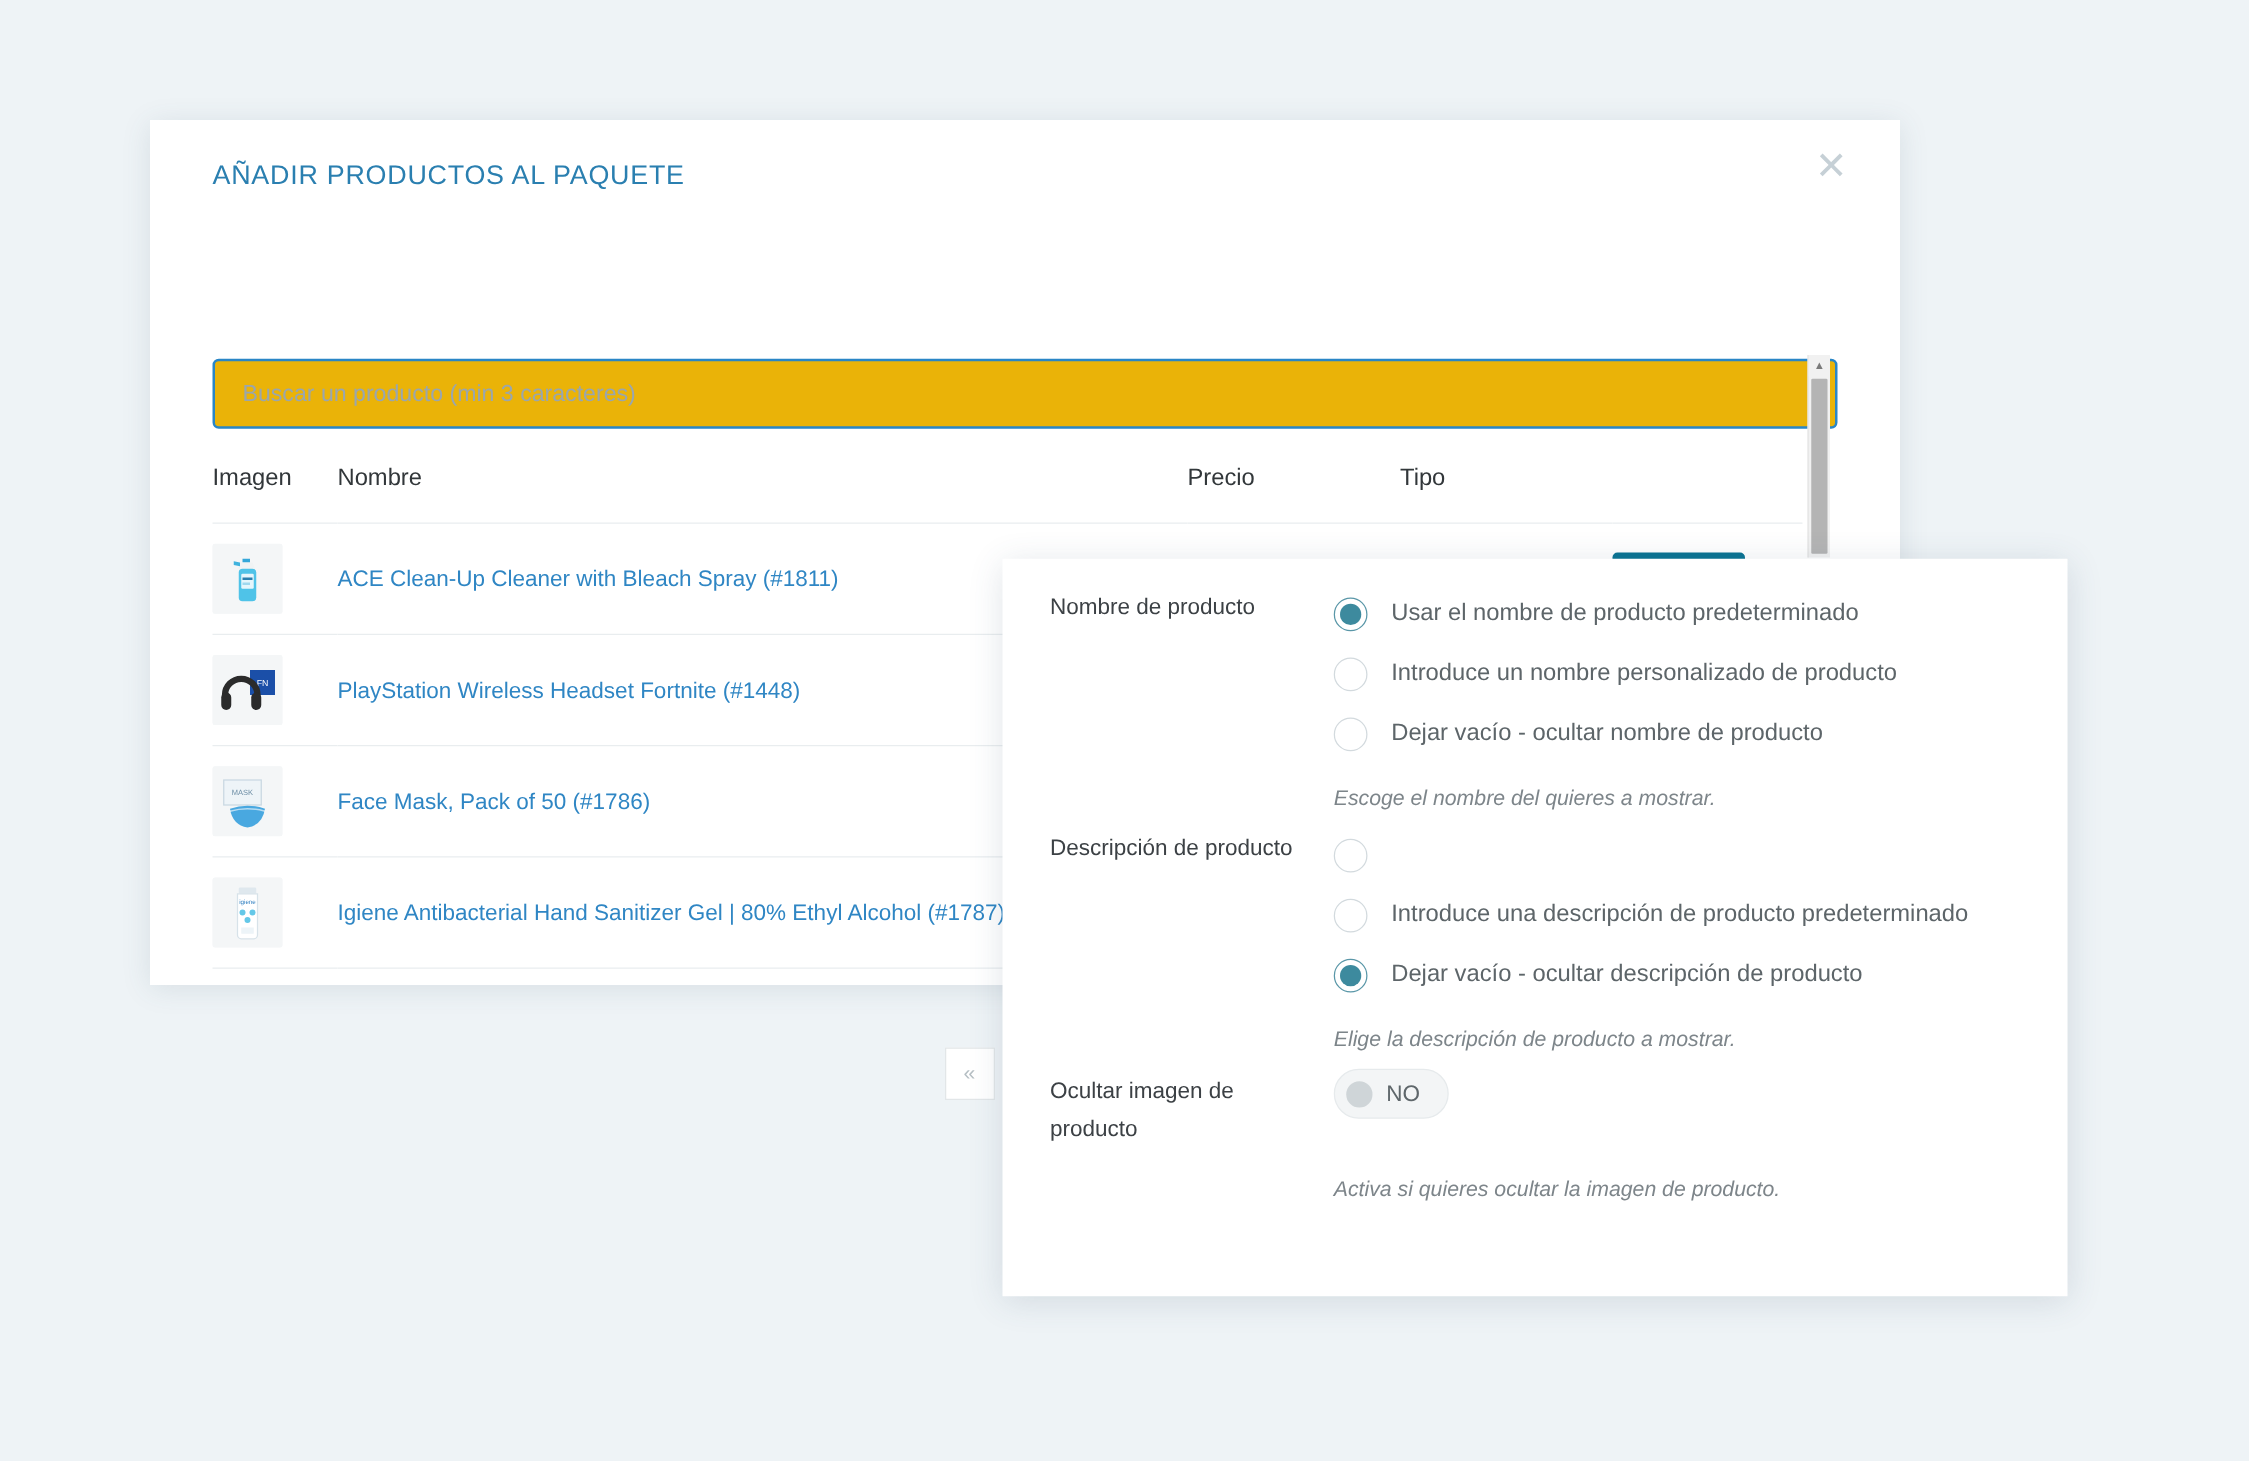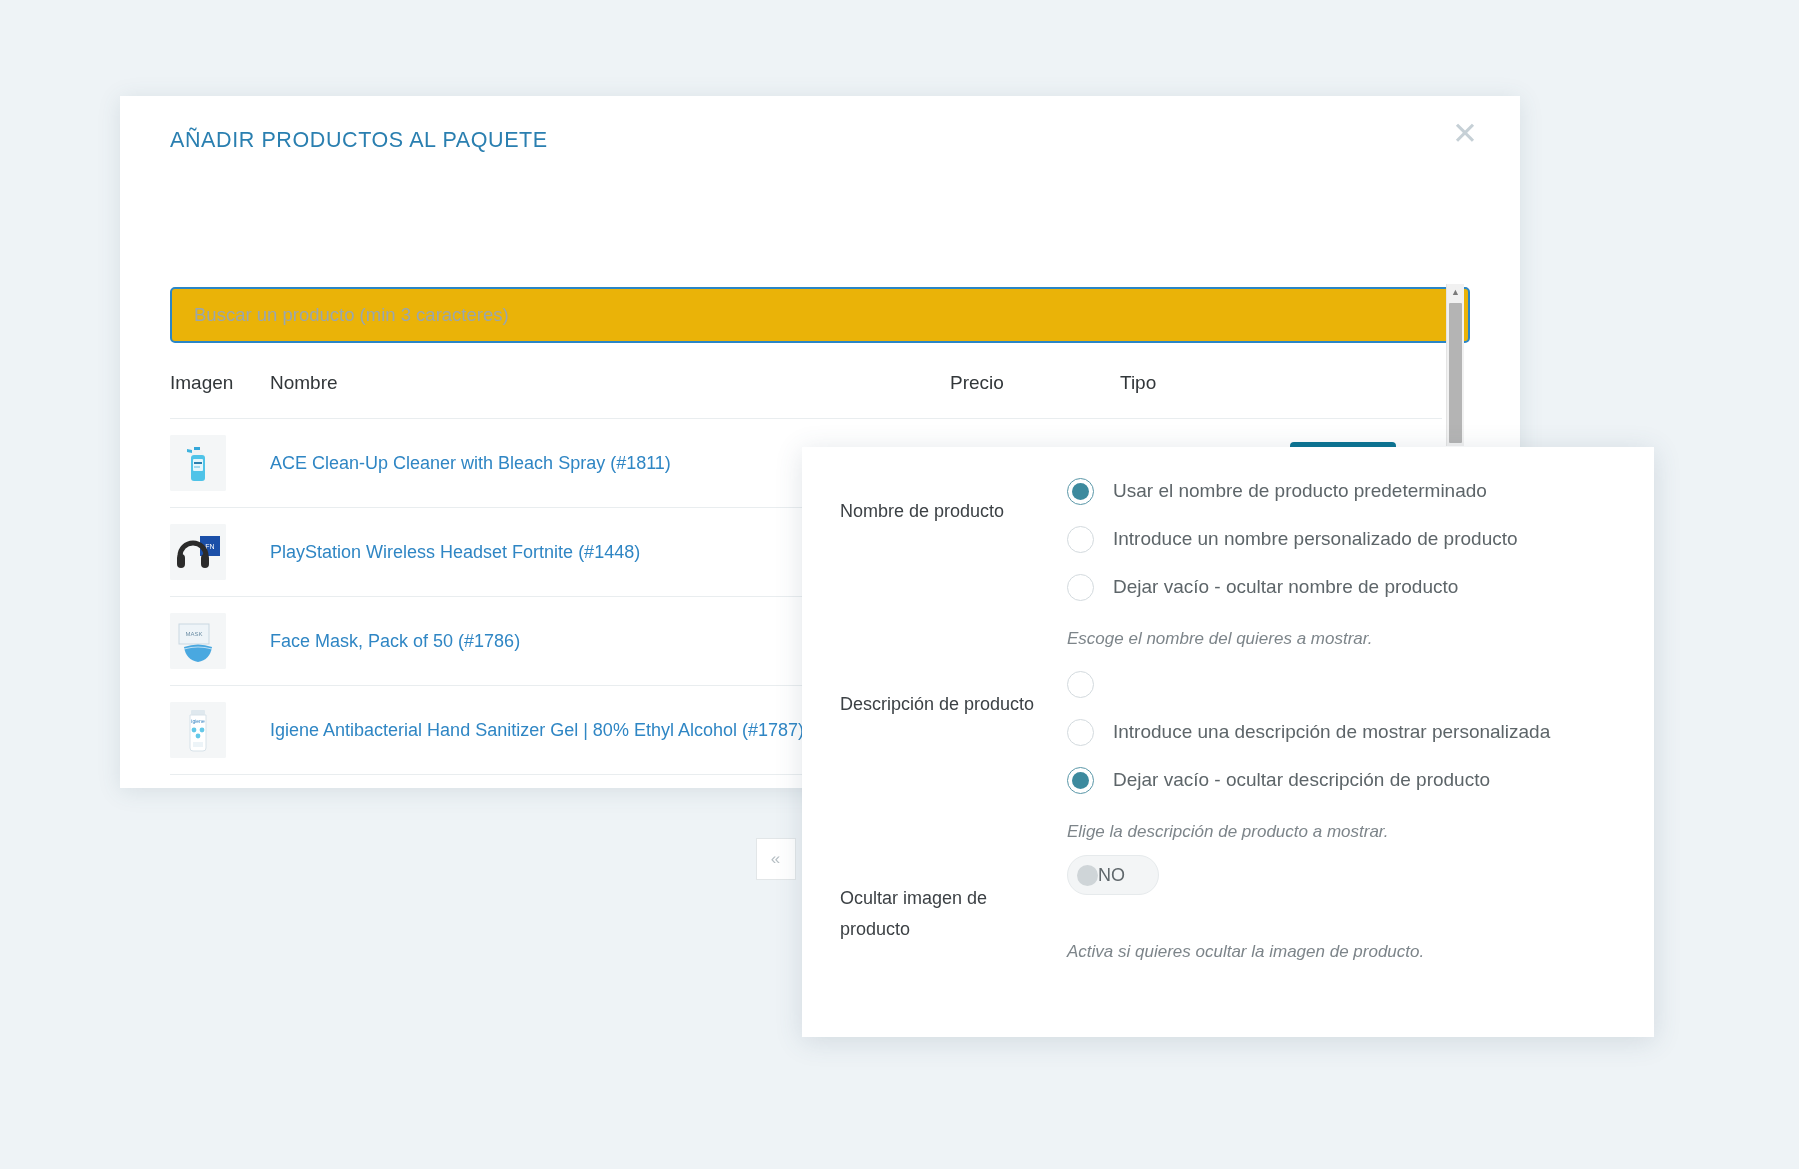--- a/index.html
+++ b/index.html
@@ -226,21 +226,20 @@
     left: 0;
     width: 100%;
   }
   .field-label {
     position: absolute;
     left: 38px;
     width: 215px;
     font-size: 18px;
     color: #3c4145;
     line-height: 36px;
-    margin-top: 26px;
   }
   .opts { position: absolute; left: 265px; }
   .opt {
     display: flex;
     align-items: center;
     height: 48px;
     cursor: pointer;
   }
   .radio {
     width: 27px;
@@ -294,21 +293,21 @@
   }
   .toggle .knob {
     width: 21px;
     height: 21px;
     border-radius: 50%;
     background: #cfd5d8;
     margin-left: 9px;
     flex: none;
   }
   .toggle .toggle-text {
-    margin-left: 0;
+    margin-left: 11px;
     font-size: 18px;
     color: #5f676b;
     font-weight: 400;
   }
 </style>
 </head>
 <body>
 
 <div id="modal">
 
@@ -467,21 +466,21 @@
   </div>
 
   <div class="field-row" style="top:213px;">
     <div class="field-label">Descripción de producto</div>
     <div class="opts">
       <div class="opt">
         <span class="radio"></span>
       </div>
       <div class="opt">
         <span class="radio"></span>
-        <span class="opt-label">Introduce una descripción de mostrar personalizada</span>
+        <span class="opt-label">Introduce una descripción de producto predeterminado</span>
       </div>
       <div class="opt">
         <span class="radio checked"></span>
         <span class="opt-label">Dejar vacío - ocultar descripción de producto</span>
       </div>
     </div>
     <div class="help-text" style="top:162px;">Elige la descripción de producto a mostrar.</div>
   </div>
 
   <div class="field-row" style="top:410px;">

